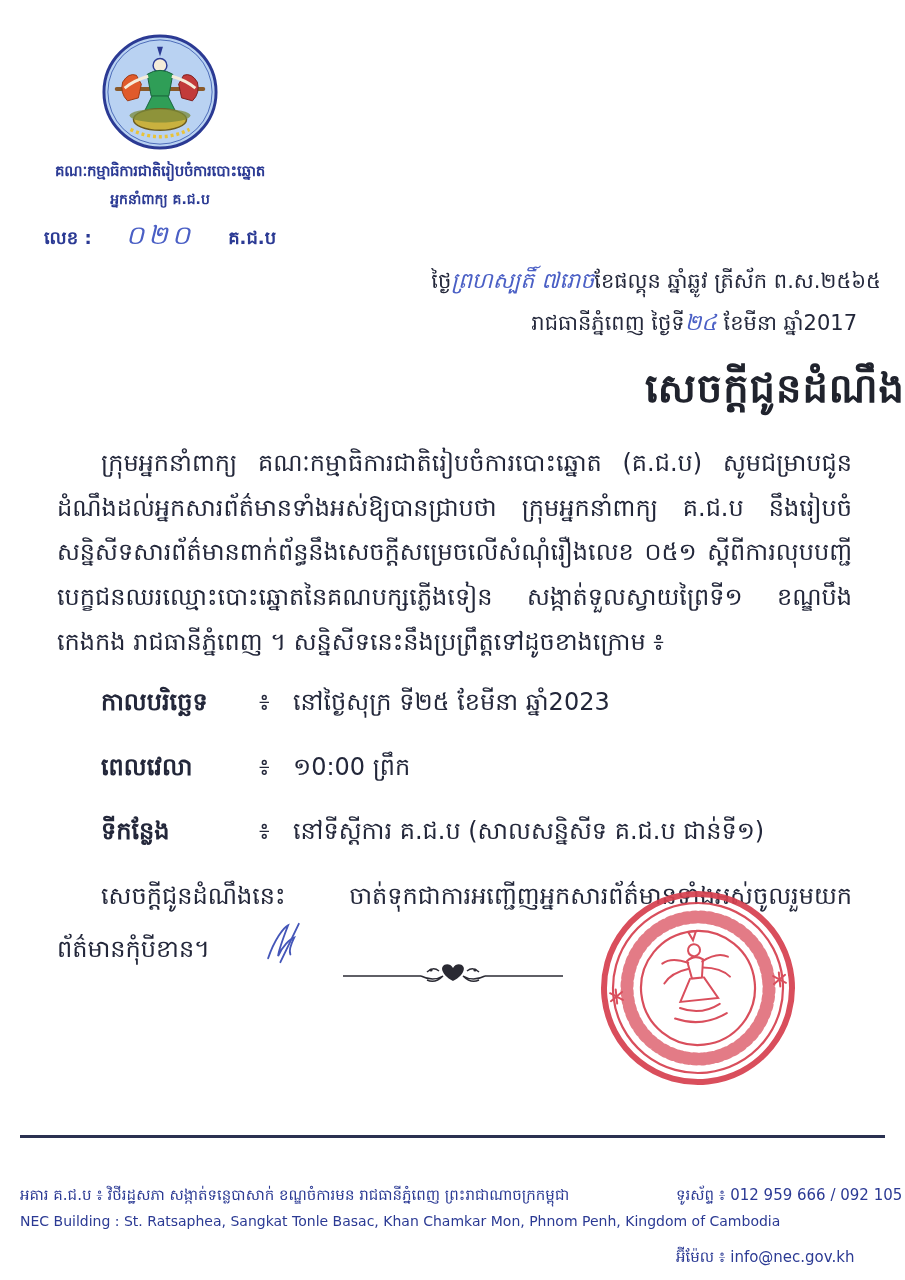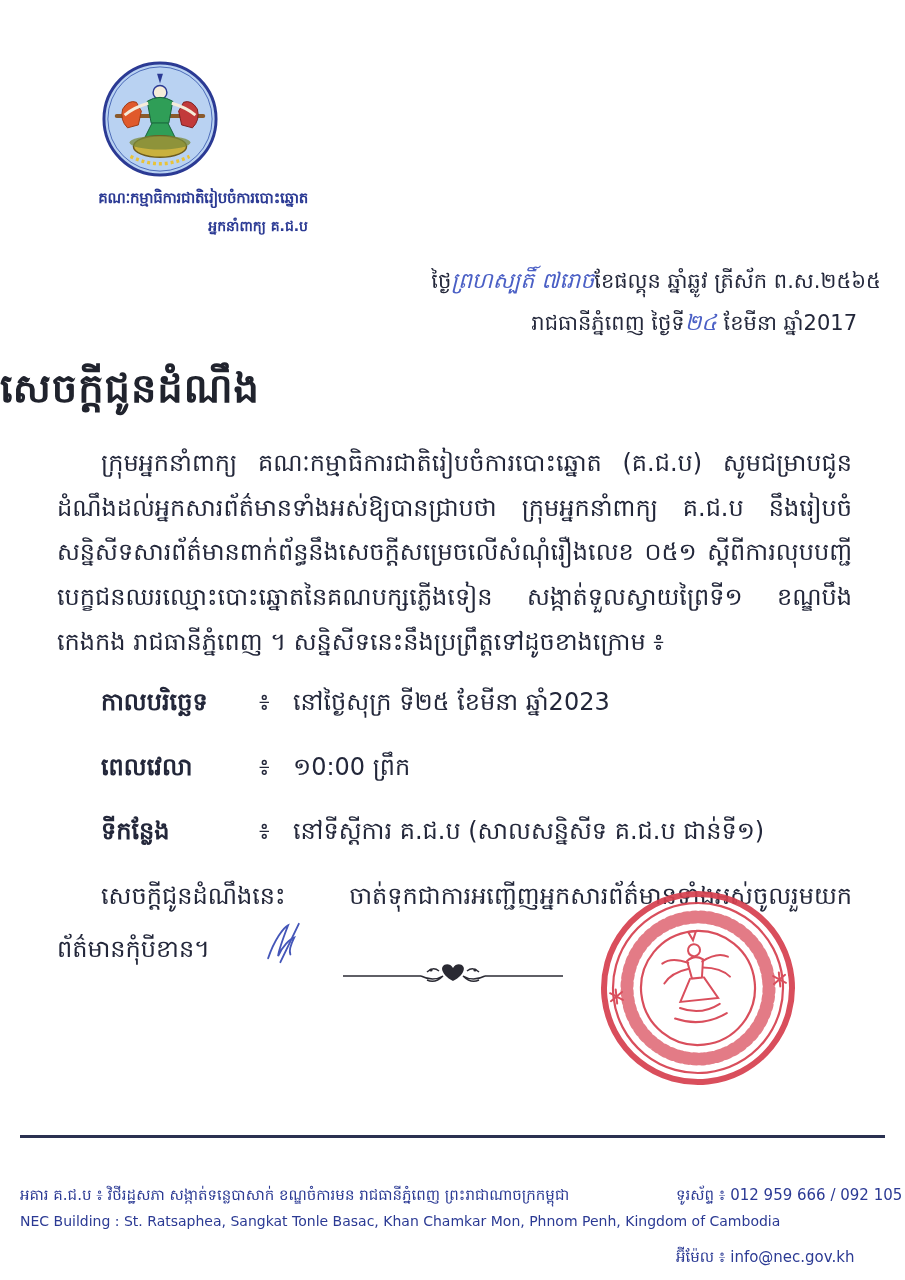--- a/index.html
+++ b/index.html
@@ -9,22 +9,22 @@
     width: 905px; height: 1280px;
     margin: 0 auto;
     background: #ffffff;
     font-family: "DejaVu Sans", sans-serif;
     color: #23273a;
     overflow: hidden;
   }
 
   
   .logo-block {
-    position: absolute; left: 12px; top: 60px; width: 296px;
-    text-align: right;
+    position: absolute; left: 12px; top: 33px; width: 296px;
+    text-align: center;
   }
   .logo-block svg.emblem { display: block; margin: 0 auto; }
   .org-name {
     margin-top: 10px;
     font-size: 15px; font-weight: bold; color: #2b3a94;
     white-space: nowrap; letter-spacing: -0.3px;
   }
   .org-unit {
     margin-top: 7px;
     font-size: 14px; font-weight: bold; color: #2b3a94;
@@ -60,21 +60,21 @@
   }
   .dateline .line2 { padding-right: 24px; }
   .handwriting {
     font-family: "DejaVu Serif", serif;
     font-style: italic; color: #4a5fc5; font-size: 22px;
   }
 
   
   .doc-title {
     position: absolute; left: 0; right: 0; top: 363px;
-    text-align: left;
+    text-align: right;
     font-size: 40px; font-weight: bold; color: #20232d; letter-spacing: 1px;
   }
 
   
   .content {
     position: absolute; left: 57px; right: 53px; top: 441px;
     font-size: 24px; line-height: 1.86; color: #23273a;
   }
   .para1 { text-align: justify; text-indent: 44px; }
   .details { margin-top: 16px; padding-left: 44px; }
@@ -129,20 +129,25 @@
       <path d="M48,44 q-14,4 -24,12 M72,44 q14,4 24,12" fill="none" stroke="#f5ecd9" stroke-width="3"></path>
       <path d="M52,64 l-8,16 h32 l-8,-16 z" fill="#2f9e57" stroke="#17603a" stroke-width="1"></path>
 
       <ellipse cx="60" cy="88" rx="27" ry="11" fill="#c9b13f" stroke="#6b5a1e" stroke-width="1.5"></ellipse>
       <ellipse cx="60" cy="84" rx="31" ry="7" fill="#7a8a3a" opacity="0.75"></ellipse>
 
       <path d="M30,98 q30,15 60,0" fill="none" stroke="#e8c33a" stroke-width="3.5" stroke-dasharray="3 3"></path>
     </svg>
     <div class="org-name">គណៈកម្មាធិការជាតិរៀបចំការបោះឆ្នោត</div>
     <div class="org-unit">អ្នកនាំពាក្យ គ.ជ.ប</div>
+    <div class="ref-line">
+      <span>លេខ :</span>
+      <span class="ref-number">០២០</span>
+      <span>គ.ជ.ប</span>
+    </div>
   </div>
 
 
   <div class="dateline">
     <div class="line1">
       <span>ថ្ងៃ</span><span class="handwriting">ព្រហស្បតិ៍ ៧រោច</span><span>ខែផល្គុន ឆ្នាំឆ្លូវ ត្រីស័ក ព.ស.២៥៦៥</span>
     </div>
     <div class="line2">
       <span>រាជធានីភ្នំពេញ ថ្ងៃទី</span><span class="handwriting">២៤</span><span> ខែមីនា ឆ្នាំ2017</span>
     </div>

